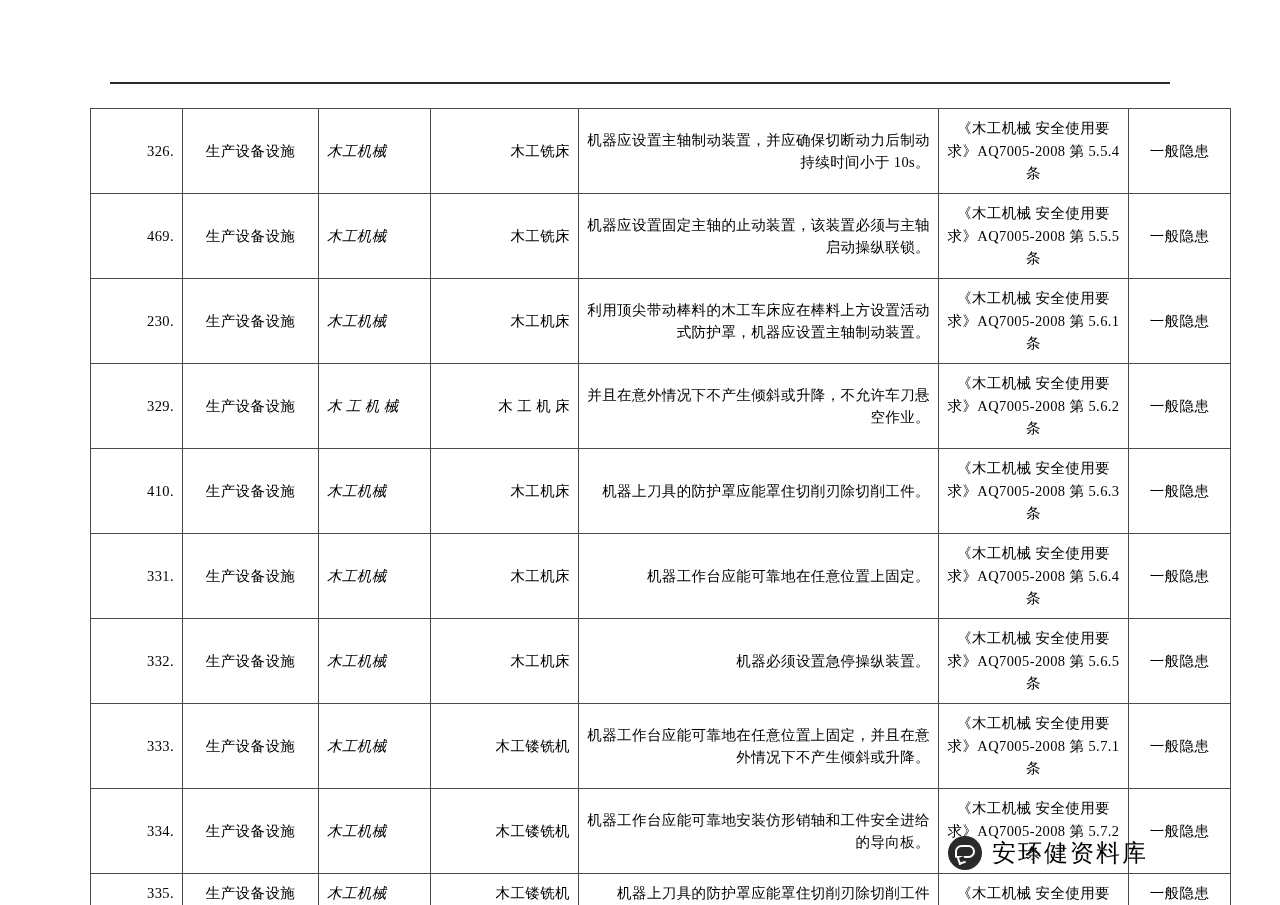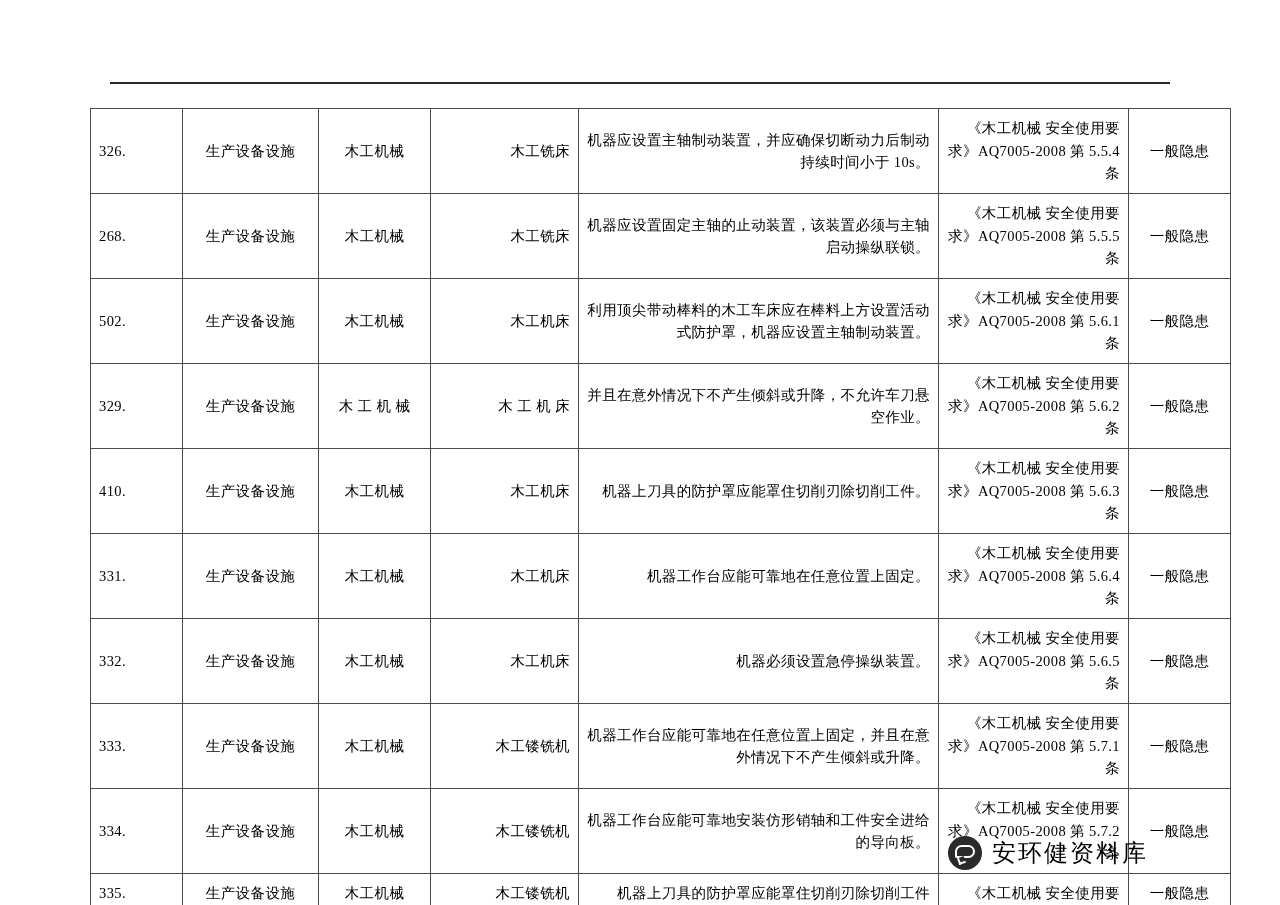--- a/index.html
+++ b/index.html
@@ -49,26 +49,26 @@
     letter-spacing: 0.4px;
   }
   col.c-no    { width: 92px; }
   col.c-cat   { width: 136px; }
   col.c-sys   { width: 112px; }
   col.c-dev   { width: 148px; }
   col.c-desc  { width: 360px; }
   col.c-ref   { width: 190px; }
   col.c-level { width: 102px; }
 
-  td.no     { text-align: left; margin-top: 16px; }
+  td.no     { text-align: right; margin-top: 16px; }
   td.cat    { text-align: center; margin-left: 27px; }
-  td.sys    { text-align: center; letter-spacing: 1.5px; }
+  td.sys    { text-align: left; letter-spacing: 1.5px; font-style: italic; }
   td.dev    { text-align: right; letter-spacing: 1.5px; }
   td.desc   { text-align: right; }
-  td.ref    { text-align: right; font-size: 13.5px; line-height: 1.6; letter-spacing: 0.2px; }
+  td.ref    { text-align: center; font-size: 13.5px; line-height: 1.6; letter-spacing: 0.2px; }
   td.level  { text-align: center; margin-top: 45px; }
 
   tr.r1 td { height: 72px; }
   tr.last td { height: 30px; padding-top: 4px; padding-bottom: 4px; }
 
   .footer-logo {
     position: absolute;
     left: 948px;
     top: 836px;
     display: flex;
@@ -136,30 +136,30 @@
         <tr class="r1">
           <td class="no">326.</td>
           <td class="cat">生产设备设施</td>
           <td class="sys">木工机械</td>
           <td class="dev">木工铣床</td>
           <td class="desc">机器应设置主轴制动装置，并应确保切断动力后制动持续时间小于 10s。</td>
           <td class="ref">《木工机械 安全使用要求》AQ7005-2008 第 5.5.4 条</td>
           <td class="level">一般隐患</td>
         </tr>
         <tr class="r1">
-          <td class="no">268.</td>
+          <td class="no">469.</td>
           <td class="cat">生产设备设施</td>
           <td class="sys">木工机械</td>
           <td class="dev">木工铣床</td>
           <td class="desc">机器应设置固定主轴的止动装置，该装置必须与主轴启动操纵联锁。</td>
           <td class="ref">《木工机械 安全使用要求》AQ7005-2008 第 5.5.5 条</td>
           <td class="level">一般隐患</td>
         </tr>
         <tr class="r1">
-          <td class="no">502.</td>
+          <td class="no">230.</td>
           <td class="cat">生产设备设施</td>
           <td class="sys">木工机械</td>
           <td class="dev">木工机床</td>
           <td class="desc">利用顶尖带动棒料的木工车床应在棒料上方设置活动式防护罩，机器应设置主轴制动装置。</td>
           <td class="ref">《木工机械 安全使用要求》AQ7005-2008 第 5.6.1 条</td>
           <td class="level">一般隐患</td>
         </tr>
         <tr class="r1">
           <td class="no">329.</td>
           <td class="cat">生产设备设施</td>

